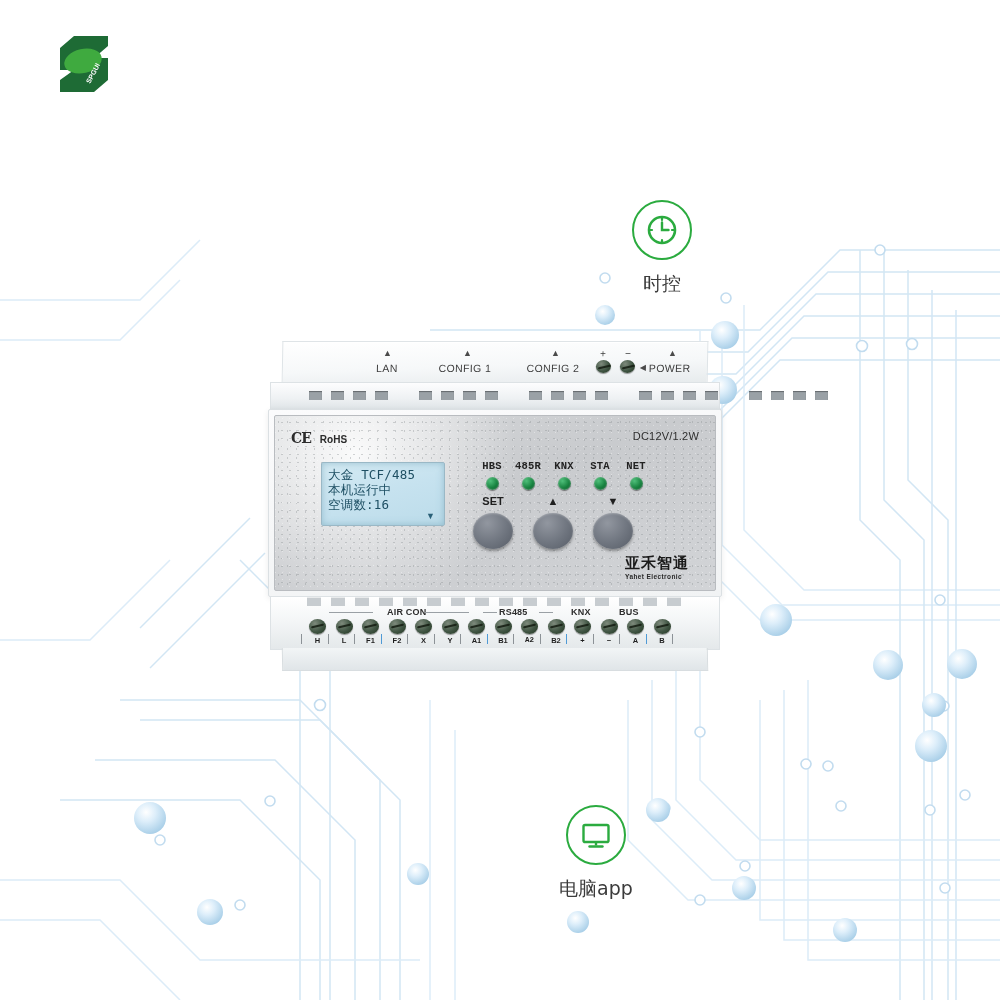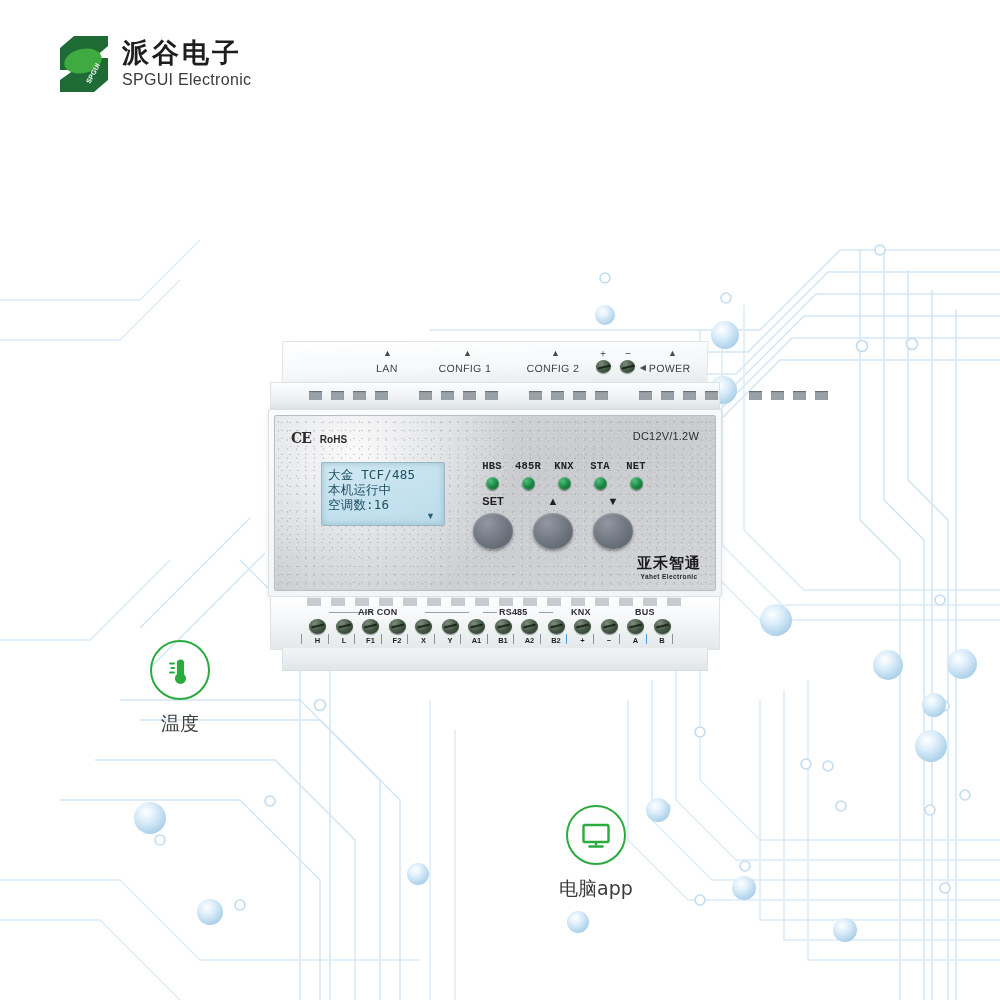--- a/index.html
+++ b/index.html
@@ -108,21 +108,21 @@
     box-shadow:0 1px 1px rgba(0,0,0,.45),inset 0 0 2px rgba(255,255,255,.5);
   }
   .btn-col{position:absolute;width:52px;text-align:center;}
   .btn-label{font-size:11px;color:#1f1f1f;font-weight:bold;line-height:1;}
   .btn-round{
     width:40px;height:36px;border-radius:50%;margin:6px auto 0;
     background:radial-gradient(circle at 36% 28%,#9297a0 0%,#6f757f 55%,#565c66 100%);
     box-shadow:0 2px 3px rgba(0,0,0,.35),inset 0 1px 2px rgba(255,255,255,.25);
   }
 
-  .dev-brand{position:absolute;right:14px;bottom:10px;text-align:center;z-index:3;}
+  .dev-brand{position:absolute;right:26px;bottom:10px;text-align:left;z-index:3;}
   .dev-brand-cn{font-size:15px;font-weight:bold;color:#1a1a1a;letter-spacing:1px;line-height:1;
                 font-family:"DejaVu Sans","Liberation Sans",sans-serif;}
   .dev-brand-en{font-size:6.5px;font-weight:bold;color:#2a2a2a;letter-spacing:.4px;margin-top:2px;}
 
   .dev-bot{
     position:absolute;left:2px;top:263px;width:448px;height:52px;
     background:linear-gradient(180deg,#ffffff 0%,#f4f6f7 45%,#e4e8ea 100%);
     border:1px solid #dde2e5;
   }
   .dev-tabs{position:absolute;left:36px;top:0px;width:380px;height:9px;}
@@ -266,41 +266,34 @@
   </svg>
 
   <div class="logo-wrap">
     <div class="logo-mark">
       <svg viewBox="0 0 52 60" width="52" height="60" xmlns="http://www.w3.org/2000/svg">
         <path d="M2 14 L16 2 L50 2 L50 12 L36 24 L50 24 L50 46 L36 58 L2 58 L2 46 L16 36 L2 36 Z" fill="#1e6b35"></path>
         <ellipse cx="25" cy="27" rx="19" ry="12" transform="rotate(-13 25 27)" fill="#3faa3f"></ellipse>
         <text x="32" y="50" font-size="7" fill="#ffffff" font-family="Liberation Sans, sans-serif" font-weight="bold" transform="rotate(-62 32 50)">SPGUI</text>
       </svg>
     </div>
-    <div class="logo-text">
-      <div class="logo-cn">派谷电子</div>
-      <div class="logo-en">SPGUI Electronic</div>
-    </div>
   </div>
 
-
-
-  <div class="feature" style="left:120px;top:640px;">
+  <div class="feature" style="left:602px;top:200px;">
     <div class="ring">
       <svg viewBox="0 0 34 34" width="34" height="34" xmlns="http://www.w3.org/2000/svg">
-        <path d="M17.5 6.5 a3.6 3.6 0 0 1 3.6 3.6 v11.1 a5.6 5.6 0 1 1 -7.2 0 V10.1 a3.6 3.6 0 0 1 3.6 -3.6 z" fill="#2bab3f"></path>
-        <g stroke="#2bab3f" stroke-width="2" stroke-linecap="round">
-          <path d="M7 10.5 H11"></path>
-            <path d="M8.5 15 H11"></path>
-            <path d="M7 19.5 H11"></path>
-        </g>
+        <circle cx="17" cy="17" r="13" fill="none" stroke="#2bab3f" stroke-width="2.6"></circle>
+        <path d="M17 9.5 V17 H23.5" fill="none" stroke="#2bab3f" stroke-width="2.4" stroke-linecap="round"></path>
+        <path d="M17 4.5 V7  M17 27 V29.5 M4.5 17 H7 M27 17 H29.5" stroke="#2bab3f" stroke-width="2.2" stroke-linecap="round"></path>
       </svg>
     </div>
-    <div class="cap">温度</div>
+    <div class="cap">时控</div>
   </div>
+
+
 
 
   <div class="feature" style="left:536px;top:805px;">
     <div class="ring">
       <svg viewBox="0 0 34 34" width="34" height="34" xmlns="http://www.w3.org/2000/svg">
         <rect x="4.5" y="7" width="25" height="17" rx="1.6" fill="none" stroke="#2bab3f" stroke-width="2.4"></rect>
         <path d="M17 24 V27.5" stroke="#2bab3f" stroke-width="2.4"></path>
         <path d="M10.5 28.5 H23.5" stroke="#2bab3f" stroke-width="2.4" stroke-linecap="round"></path>
       </svg>
     </div>
@@ -427,29 +420,29 @@
           <div class="dev-tab" style="left: 216px;"></div>
           <div class="dev-tab" style="left: 240px;"></div>
           <div class="dev-tab" style="left: 264px;"></div>
           <div class="dev-tab" style="left: 288px;"></div>
           <div class="dev-tab" style="left: 312px;"></div>
           <div class="dev-tab" style="left: 336px;"></div>
           <div class="dev-tab" style="left: 360px;"></div>
         </div>
 
       <div class="grp-line" style="left:58px;width:44px;"></div>
-      <div class="grp" style="left:87px;">AIR CON</div>
+      <div class="grp" style="left:116px;">AIR CON</div>
       <div class="grp-line" style="left:154px;width:44px;"></div>
 
       <div class="grp-line" style="left:212px;width:14px;"></div>
       <div class="grp" style="left:228px;">RS485</div>
       <div class="grp-line" style="left:268px;width:14px;"></div>
 
       <div class="grp" style="left:300px;">KNX</div>
-      <div class="grp" style="left:364px;text-align:center;">BUS</div>
+      <div class="grp" style="left:348px;text-align:center;">BUS</div>
 
       <div id="screws">
           <div class="screw" style="left: 38px;"></div>
           <div class="screw" style="left: 64.5px;"></div>
           <div class="screw" style="left: 91px;"></div>
           <div class="screw" style="left: 117.5px;"></div>
           <div class="screw" style="left: 144px;"></div>
           <div class="screw" style="left: 170.5px;"></div>
           <div class="screw" style="left: 197px;"></div>
           <div class="screw" style="left: 223.5px;"></div>
@@ -470,21 +463,21 @@
           <div class="tlab" style="left: 117px;">F2</div>
           <div class="tdiv blue" style="left: 109.5px;"></div>
           <div class="tlab" style="left: 143.5px;">X</div>
           <div class="tdiv" style="left: 136px;"></div>
           <div class="tlab" style="left: 170px;">Y</div>
           <div class="tdiv" style="left: 162.5px;"></div>
           <div class="tlab" style="left: 196.5px;">A1</div>
           <div class="tdiv" style="left: 189px;"></div>
           <div class="tlab" style="left: 223px;">B1</div>
           <div class="tdiv blue" style="left: 215.5px;"></div>
-          <div class="tlab" style="left: 249.5px;">A2</div>
+          <div class="tlab" style="left: 249.5px; font-family: Liberation Mono, monospace;">A2</div>
           <div class="tdiv" style="left: 242px;"></div>
           <div class="tlab" style="left: 276px;">B2</div>
           <div class="tdiv" style="left: 268.5px;"></div>
           <div class="tlab" style="left: 302.5px;">+</div>
           <div class="tdiv blue" style="left: 295px;"></div>
           <div class="tlab" style="left: 329px;">−</div>
           <div class="tdiv" style="left: 321.5px;"></div>
           <div class="tlab" style="left: 355.5px;">A</div>
           <div class="tdiv" style="left: 348px;"></div>
           <div class="tlab" style="left: 382px;">B</div>

